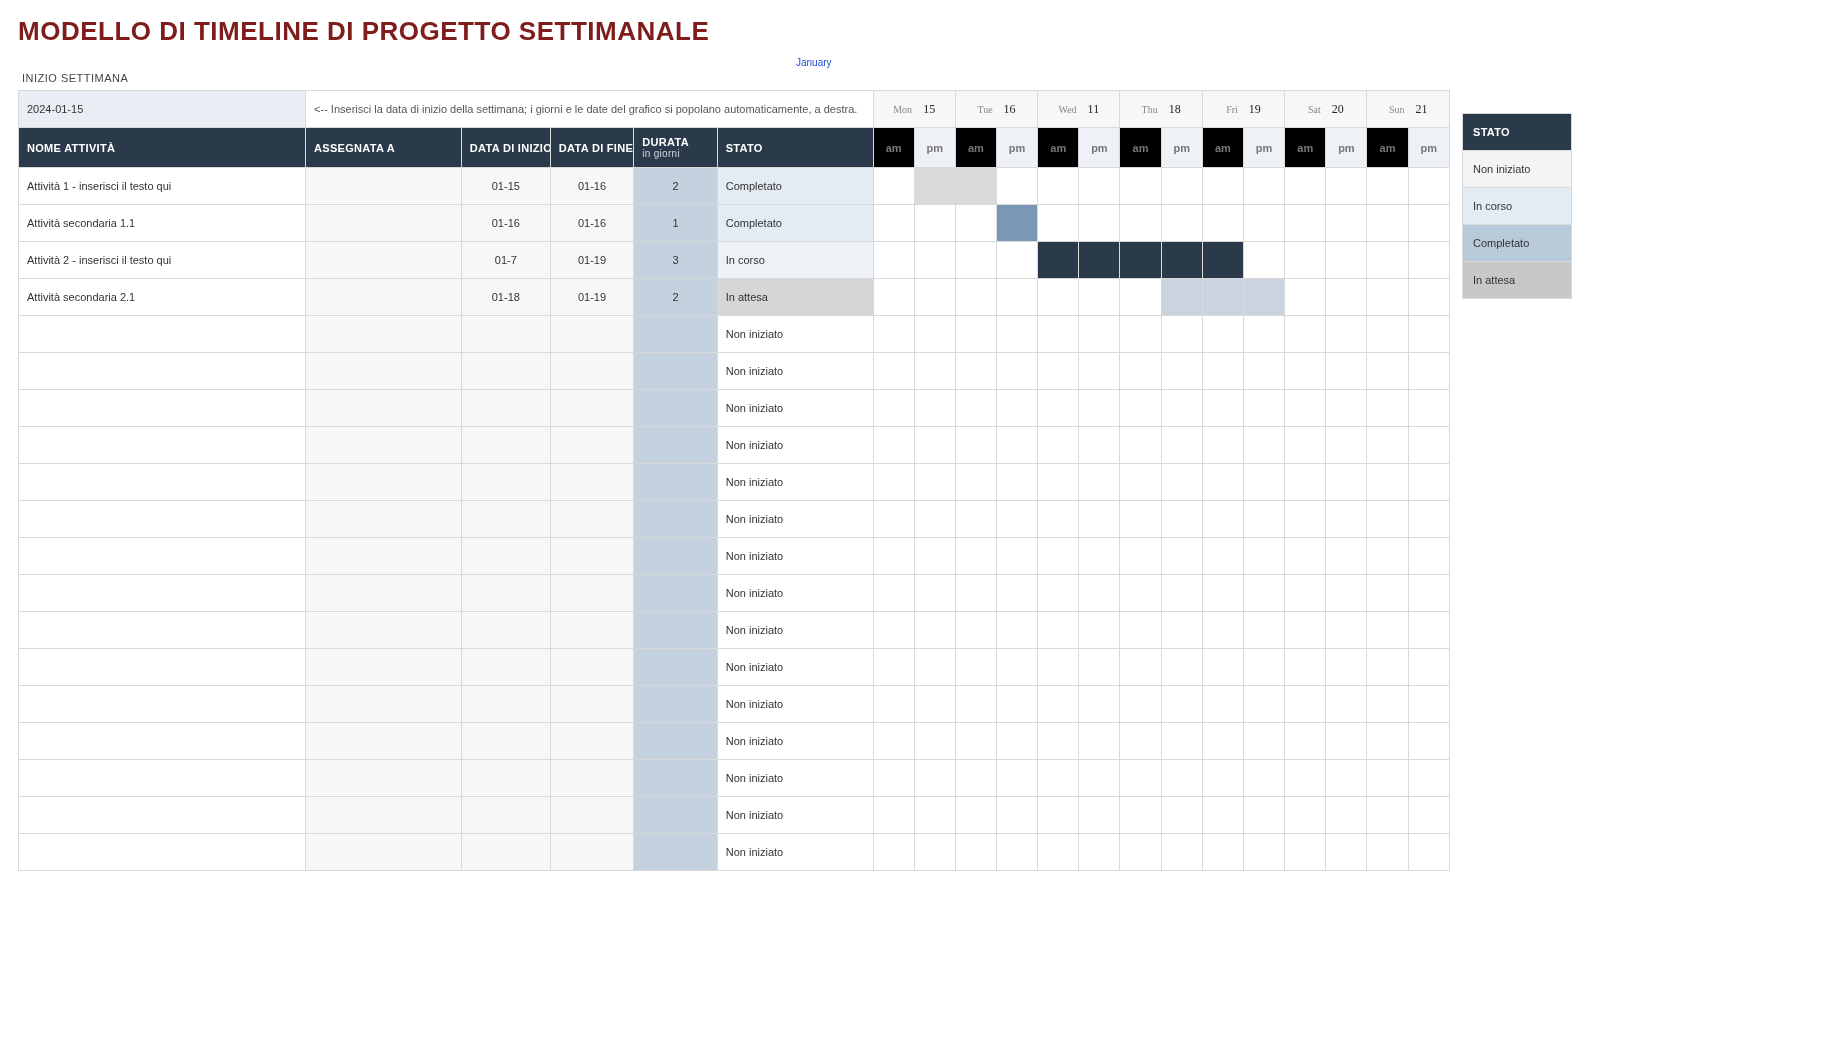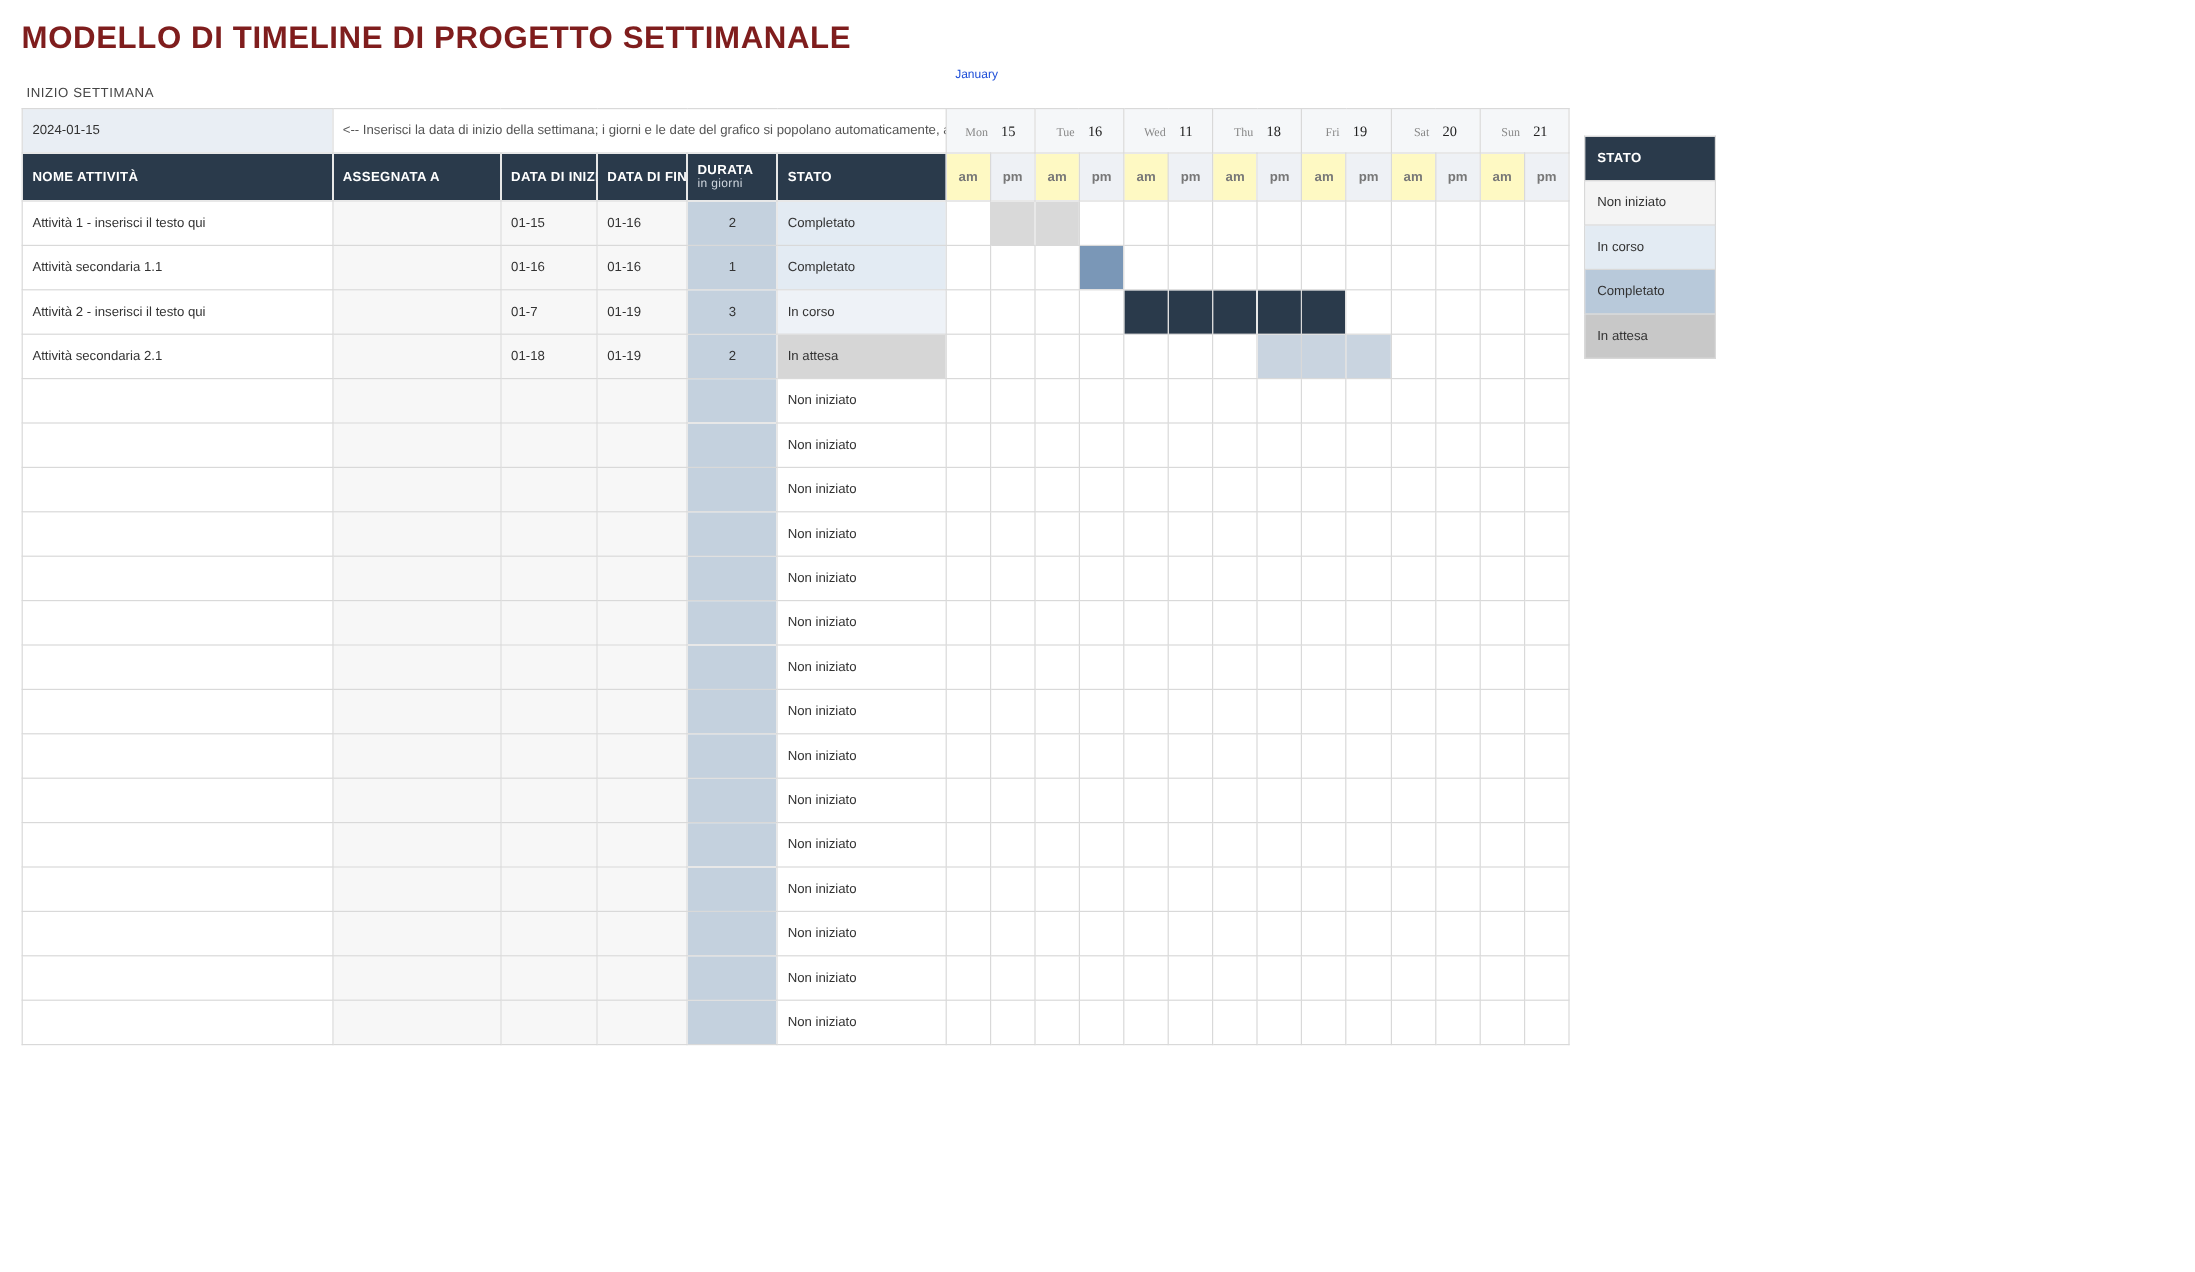--- a/index.html
+++ b/index.html
@@ -35,21 +35,21 @@
     margin-bottom: 20px;
   }
   .container {
     display: flex;
     gap: 12px;
     align-items: flex-start;
   }
   .main-table {
     border-collapse: collapse;
     table-layout: fixed;
-    width: 1290px;
+    width: 1432px;
     padding-left: 22px;
   }
   .main-table td, .main-table th {
     border: 1px solid #d9d9d9;
     font-size: 11px;
     padding: 0 8px;
     height: 37px;
     vertical-align: middle;
     overflow: hidden;
     white-space: nowrap;
@@ -91,28 +91,28 @@
     background: #f5f7f9;
     text-align: center;
     font-size: 11px;
     color: #555;
     border-bottom: 1px solid #d9d9d9;
     font-family: Liberation Serif, serif;
   }
   .day-head .dow { color: #888; font-size: 10px; }
   .day-head .num { color: #222; font-size: 12px; }
   .ampm {
-    background: #fef9c3;
+    background: #000000;
     text-align: center;
     font-size: 10px;
     color: #777;
     height: 40px !important;
   }
   .pm-col { background: #eef1f5; }
-  .data-cell-light { background: #f7f7f7; }
+  .data-cell-light { background: #f7f7f7; text-align: center; }
   .dur-col { background: #c4d1de; text-align: center; }
   .stato-cell { background: #fff; }
   .row-name { color: #333; font-size: 11.5px; }
 
   .gantt-cell { padding: 0 !important; }
   .bar-complete-1 { background: #d9d9d9; }
   .bar-complete-2 { background: #7a97b7; }
   .bar-inprogress { background: #2a3a4b; }
   .bar-wait       { background: #c9d4e0; }
 

